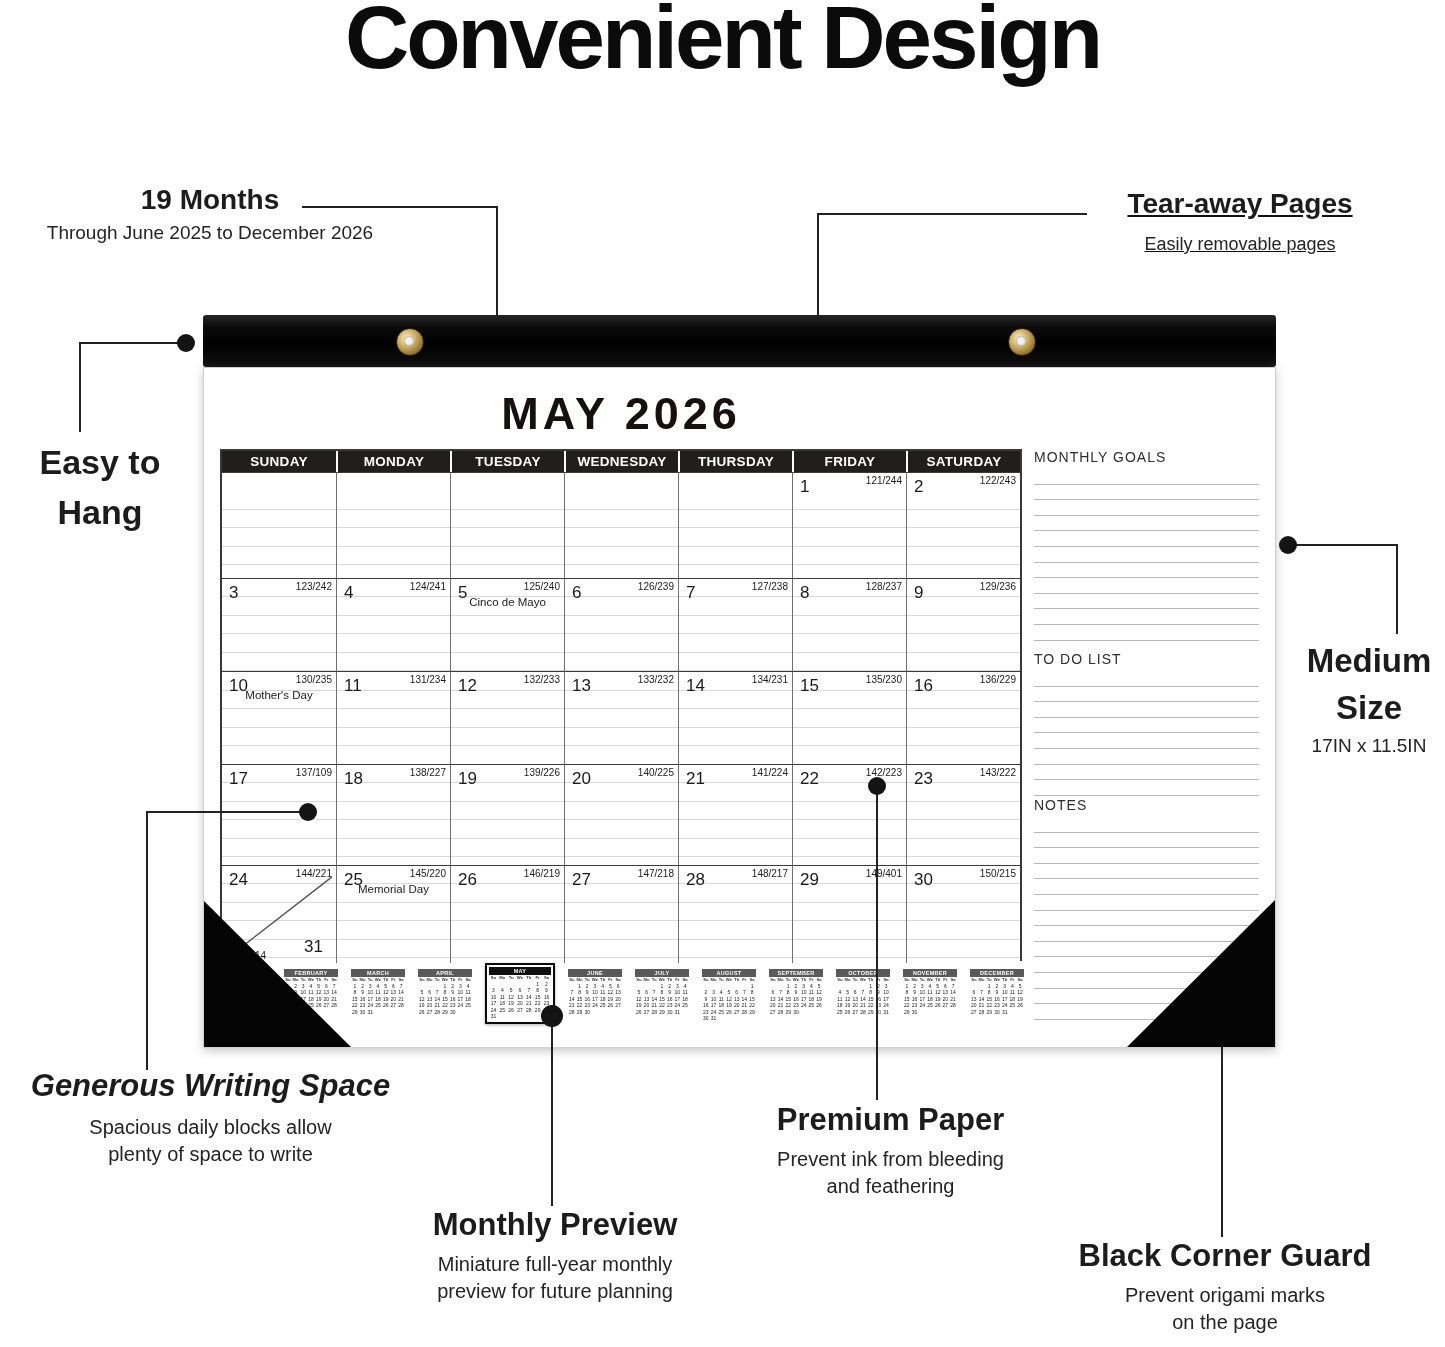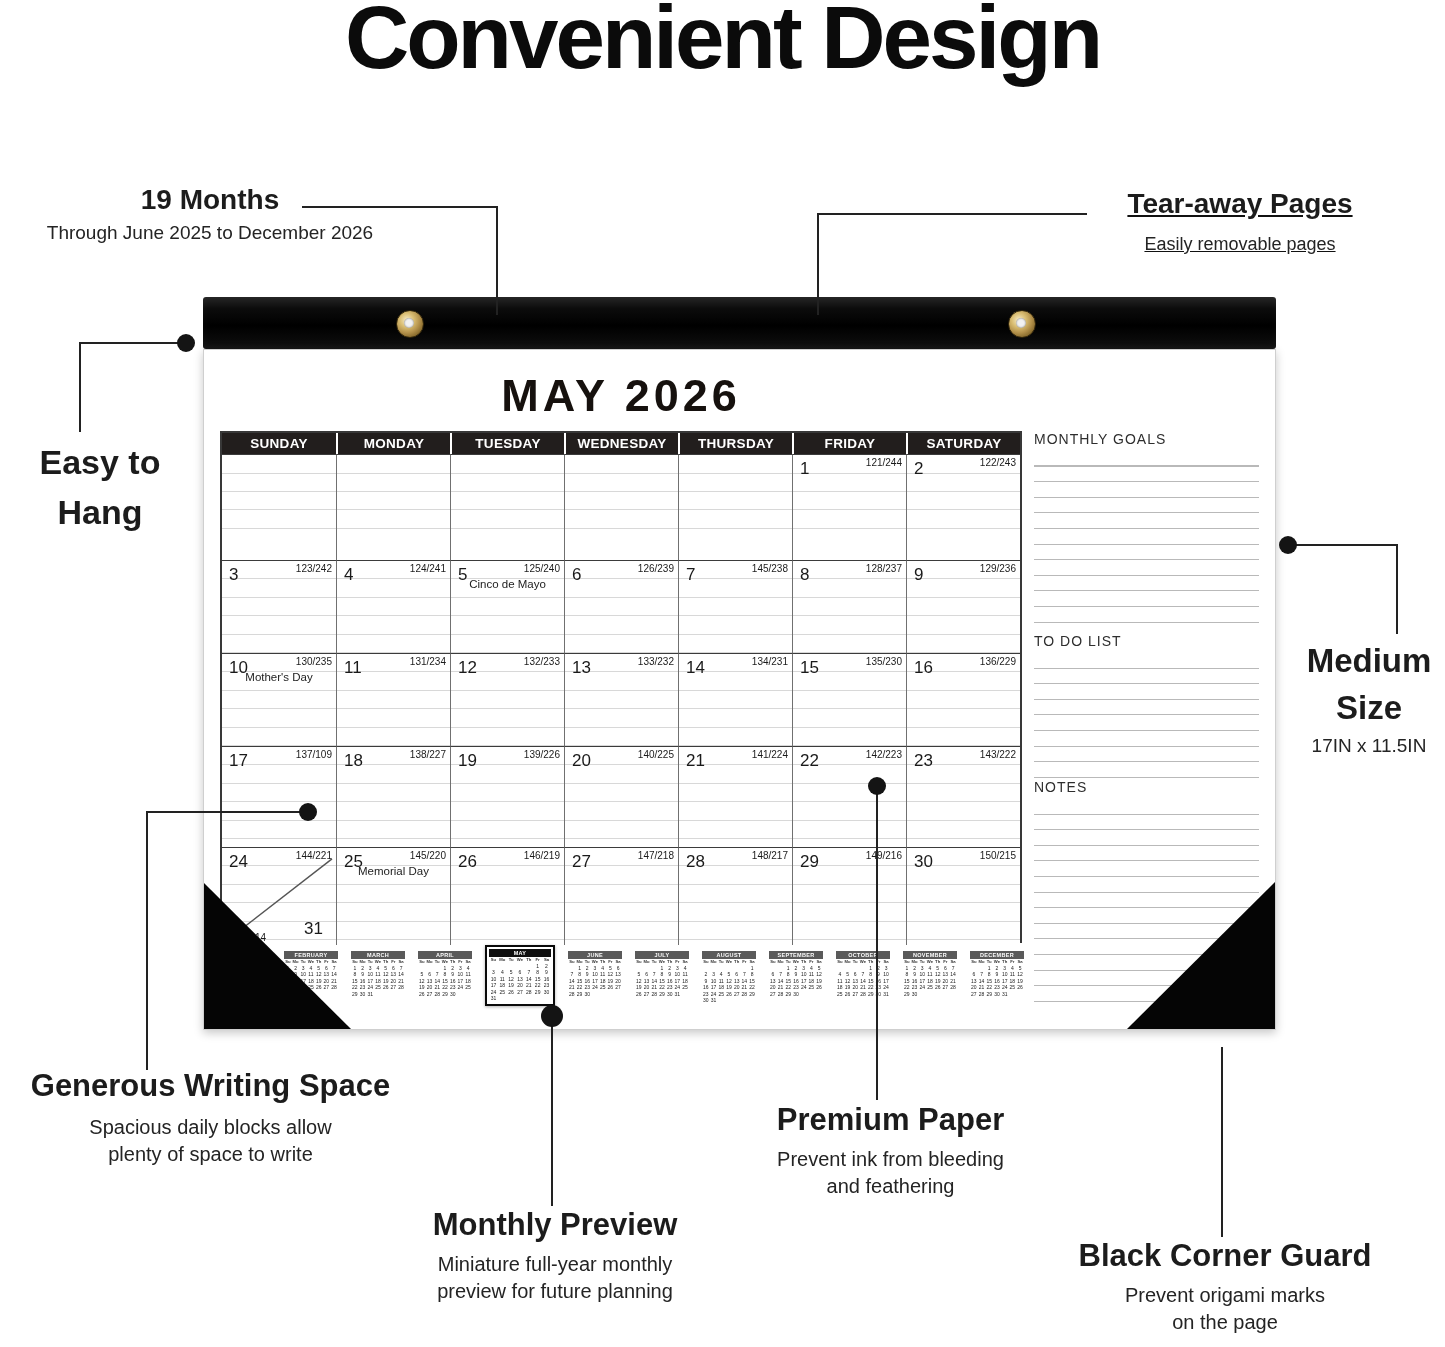--- a/index.html
+++ b/index.html
@@ -20,37 +20,37 @@
   .co-tear{left:1085px;top:188px;width:310px;text-decoration:underline;}
   .co-tear .hd1{font-size:28px;}
   .co-tear .sub{font-size:18px;margin-top:14px;}
   .co-hang{left:20px;top:437px;width:160px;}
   .co-hang .hd1{font-size:34px;line-height:50px;}
   .co-hang .sub{font-size:20px;line-height:27px;margin-top:10px;width:150px;}
   .co-size{left:1293px;top:637px;width:152px;}
   .co-size .hd1{font-size:33px;line-height:47px;}
   .co-size .sub{font-size:19px;margin-top:4px;}
   .co-writing{left:3px;top:1068px;width:415px;}
-  .co-writing .hd1{font-size:31px;}
+  .co-writing .hd1{font-size:31px;font-style:italic;}
   .co-writing .sub{font-size:20px;line-height:27px;margin-top:10px;width:290px;}
   .co-preview{left:400px;top:1207px;width:310px;}
   .co-preview .hd1{font-size:31px;}
   .co-preview .sub{font-size:20px;line-height:27px;margin-top:8px;width:272px;}
   .co-paper{left:743px;top:1102px;width:295px;}
   .co-paper .hd1{font-size:31px;}
   .co-paper .sub{font-size:20px;line-height:27px;margin-top:8px;width:252px;}
   .co-guard{left:1040px;top:1238px;width:370px;}
   .co-guard .hd1{font-size:31px;}
   .co-guard .sub{font-size:20px;line-height:27px;margin-top:8px;width:218px;}
 
   
   .overlay{position:absolute;left:0;top:0;z-index:60;pointer-events:none;}
 
   
-  .calendar{position:absolute;left:203px;top:297px;width:1073px;height:731px;z-index:10;}
+  .calendar{position:absolute;left:203px;top:315px;width:1073px;height:731px;z-index:10;}
   .band{position:absolute;left:0;top:0;width:100%;height:52px;border-radius:3px;
     background:linear-gradient(180deg,#262626 0%,#0c0c0c 22%,#000 55%,#101010 100%);
     box-shadow:inset 0 -4px 8px rgba(255,255,255,0.04);}
   .grommet{position:absolute;top:13px;width:26px;height:26px;border-radius:50%;
     background:radial-gradient(circle at 38% 35%,#f6ecc9 0%,#d9bd72 30%,#b2904a 55%,#74591f 85%,#5d4717 100%);
     border:1px solid #33270c;}
   .grommet::after{content:"";position:absolute;left:7px;top:7px;width:10px;height:10px;border-radius:50%;
     background:#f2f2f2;box-shadow:inset 0 0 2px rgba(0,0,0,.55);}
   .g1{left:193px;} .g2{left:805px;}
 
@@ -183,21 +183,21 @@
             <span class="dnum">5</span>
             <span class="jul">125/240</span>
             <div class="note">Cinco de Mayo</div>
           </div>
           <div class="cell">
             <span class="dnum">6</span>
             <span class="jul">126/239</span>
           </div>
           <div class="cell">
             <span class="dnum">7</span>
-            <span class="jul">145/238</span>
+            <span class="jul">127/238</span>
           </div>
           <div class="cell">
             <span class="dnum">8</span>
             <span class="jul">128/237</span>
           </div>
           <div class="cell">
             <span class="dnum">9</span>
             <span class="jul">129/236</span>
           </div>
           <div class="cell">
@@ -278,21 +278,21 @@
           <div class="cell">
             <span class="dnum">27</span>
             <span class="jul">147/218</span>
           </div>
           <div class="cell">
             <span class="dnum">28</span>
             <span class="jul">148/217</span>
           </div>
           <div class="cell">
             <span class="dnum">29</span>
-            <span class="jul">149/216</span>
+            <span class="jul">149/401</span>
           </div>
           <div class="cell">
             <span class="dnum">30</span>
             <span class="jul">150/215</span>
           </div>
         </div>
 
       <div class="sidebar">
         <div class="sb-title">MONTHLY GOALS</div>
         <div class="sb-lines sb-l1"></div>

